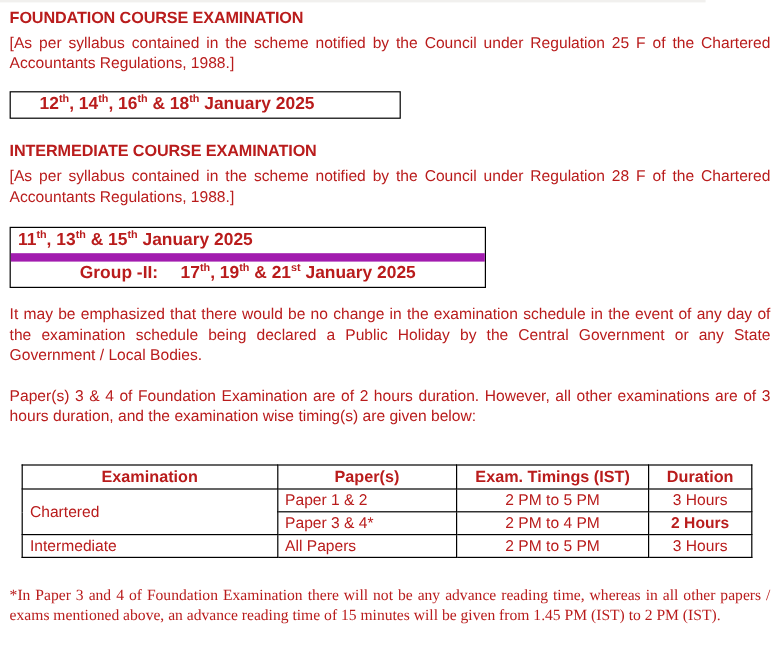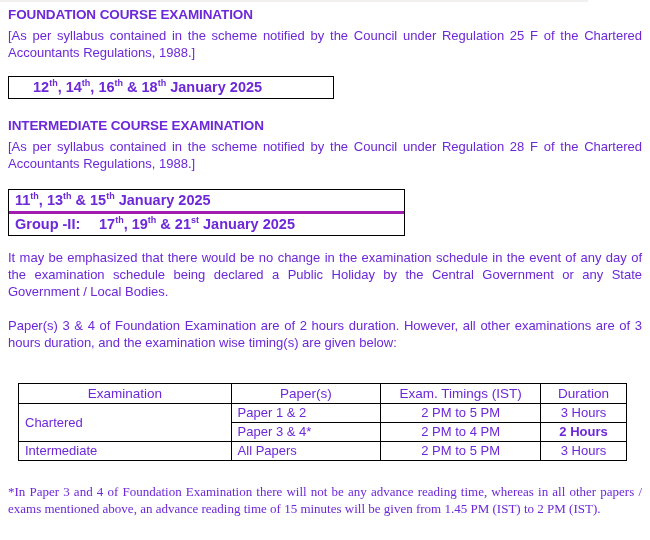--- a/index.html
+++ b/index.html
@@ -2,21 +2,21 @@
 <html><head>
 <meta charset="utf-8">
 <style>
   * { box-sizing: border-box; }
   html, body { margin: 0; padding: 0; background: #ffffff; }
   .page {
     position: relative;
     width: 650px;
     height: 540px;
     background: #ffffff;
-    color: #6d28d9;
+    color: #b91c1c;
     font-family: "Liberation Sans", sans-serif;
     font-size: 13px;
     padding: 0 8px;
     overflow: hidden;
   }
   .remnant {
     position: absolute;
     top: 0; left: 0;
     width: 588px; height: 2px;
     background: #f1f0ee;
@@ -49,41 +49,41 @@
     width: 397px;
     border: 1px solid #000000;
   }
   .group-row {
     padding: 2px 6px;
     font-size: 14.5px;
     font-weight: bold;
     line-height: 17px;
     display: flex;
   }
-  .group-row + .group-row { border-top: 3px solid #a21caf; }
+  .group-row + .group-row { border-top: 7px solid #a21caf; justify-content: center; }
   .group-label { display: inline-block; width: 84px; flex: 0 0 84px; }
   sup { font-size: 9px; line-height: 0; }
   .spaced { margin-top: 13px; }
   .spaced2 { margin-top: 17px; }
   table.timings {
     margin: 32px 0 0 10px;
     border-collapse: collapse;
     width: 609px;
     font-size: 13px;
   }
   table.timings th, table.timings td {
     border: 1px solid #000000;
     padding: 1px 6px;
     height: 18px;
     line-height: 16px;
     vertical-align: middle;
   }
   table.timings th {
     font-size: 13.5px;
-    font-weight: normal;
+    font-weight: bold;
     text-align: center;
     height: 20px;
   }
   .col-exam  { width: 219px; text-align: left; }
   .col-paper { width: 154px; text-align: left; }
   .col-time  { width: 165px; text-align: center; }
   .col-dur   { width: 87px;  text-align: center; }
   td.bold { font-weight: bold; }
   .footnote {
     margin-top: 22px;

